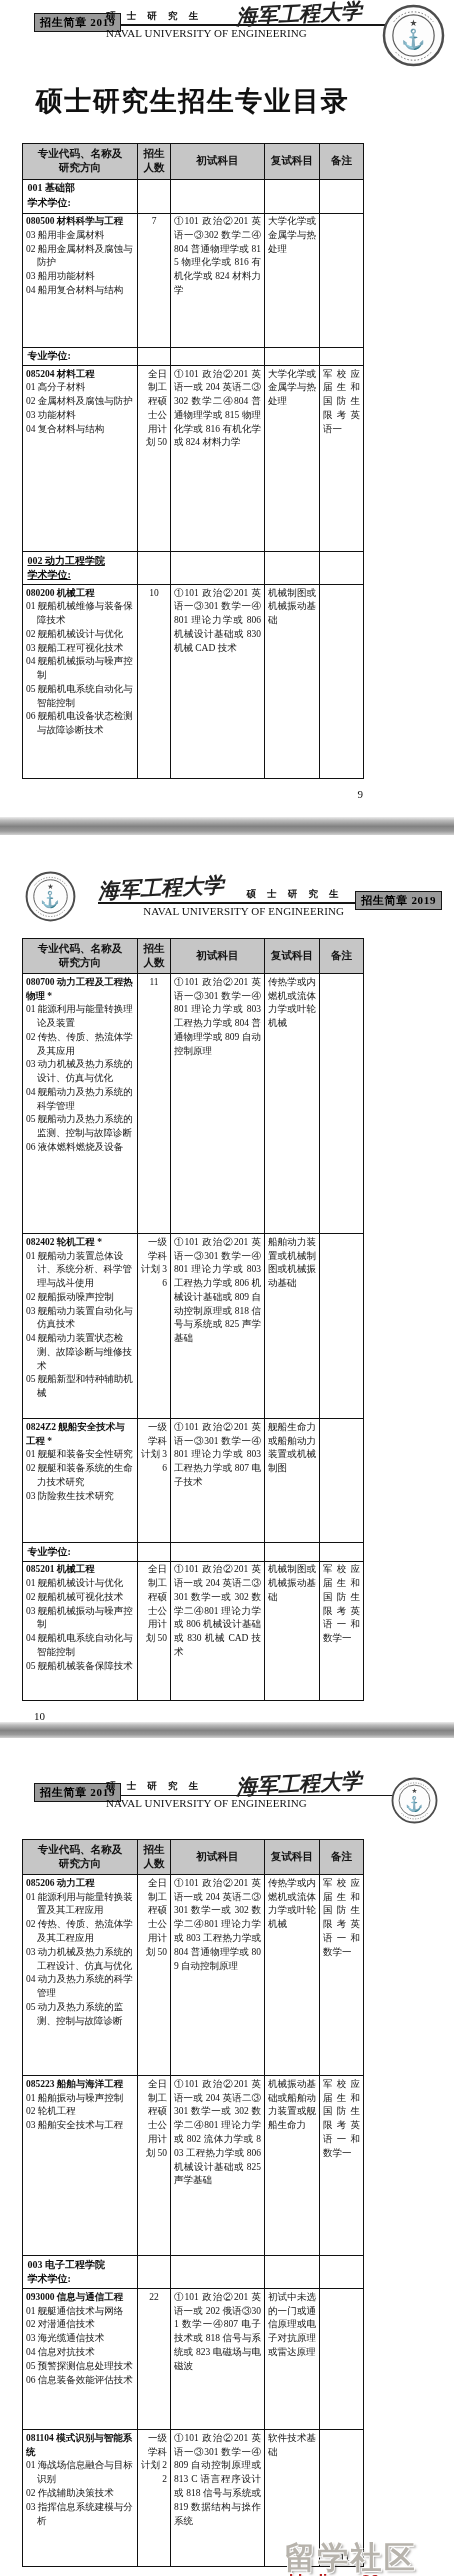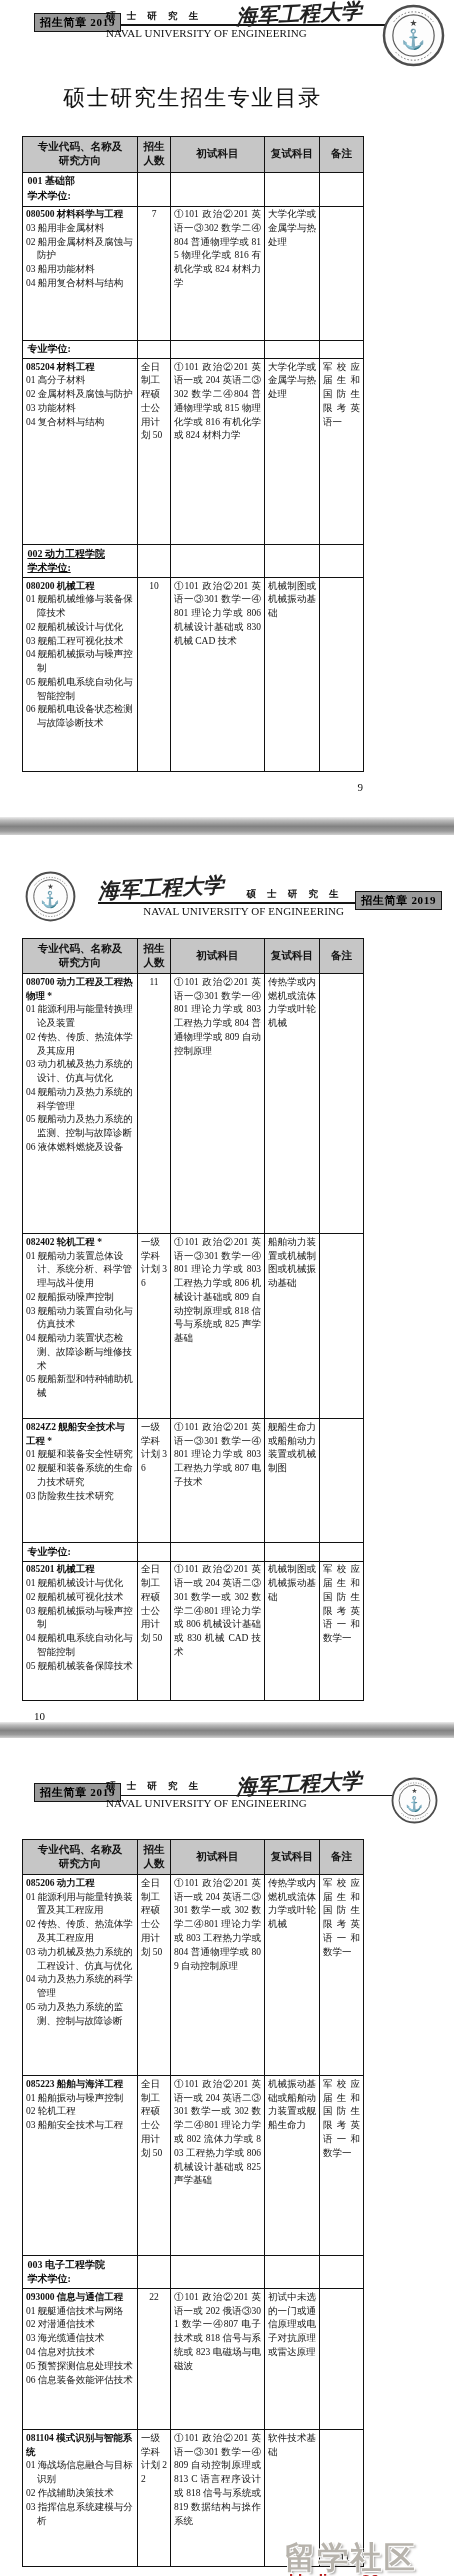--- a/index.html
+++ b/index.html
@@ -27,35 +27,35 @@
   .small-seal .seal{width:47px;height:47px;right:16px;top:2.9px}
   
   .flip .badge{left:auto;right:11.7px;top:19px}
   .flip .deg{left:auto;right:111px;top:16px}
   .flip .hdr-line{left:98px;right:26px;top:30px}
   .flip .uni-en{left:auto;right:110px;top:33px}
   .flip .calligraphy{left:98px;right:auto;top:1.5px}
   .flip .seal{left:25px;right:auto;top:-1.5px;width:51px;height:51px}
 
   
-  .doc-title{font-size:22px;font-weight:normal;text-align:center;width:341px;margin:16px 0 0 22px;
+  .doc-title{font-size:27px;font-weight:bold;text-align:center;width:341px;margin:16px 0 0 22px;
              letter-spacing:1.5px;line-height:1.4}
 
   
   .cat-table{width:341px;margin:22px 0 0 22px;border-collapse:collapse;border:1.5px solid #111;table-layout:fixed}
   .page-2 .cat-table{margin-top:2.9px}
   .page-3 .cat-table{margin-top:1.5px}
   .cat-table th,.cat-table td{border:0.7px solid #111;padding:1.5px 2.9px;font-size:9.5px;vertical-align:top;
              word-break:break-all;line-height:1.45}
   .cat-table thead th{background:#c6c6c6;font-weight:bold;text-align:center;vertical-align:middle;
              white-space:pre-line;font-size:10.6px;padding:2.9px 0.7px;line-height:1.35}
   .cell-major{padding-left:4.4px}
   .code-line{font-weight:bold}
   .dir-line{padding-left:11px;text-indent:-11px}
-  .cell-enroll{text-align:left;padding:2.2px 3.7px}
+  .cell-enroll{text-align:right;padding:2.2px 3.7px}
   .cell-enroll.num{text-align:center}
   .cell-exam1,.cell-exam2{vertical-align:middle;text-align:justify;padding:1.5px 4.4px}
   .cell-note{padding:2.9px 3.7px;text-align:justify}
   .row-section td{font-weight:bold;font-size:10px;padding-left:4.4px}
 
   
   .page-num{font-size:11px;margin-top:8.8px}
   .pn-right{width:363px;text-align:right}
   .pn-left{padding-left:34px;text-align:left}
   .pn-abs{position:absolute;right:104px;bottom:34px;z-index:1;margin:0}

